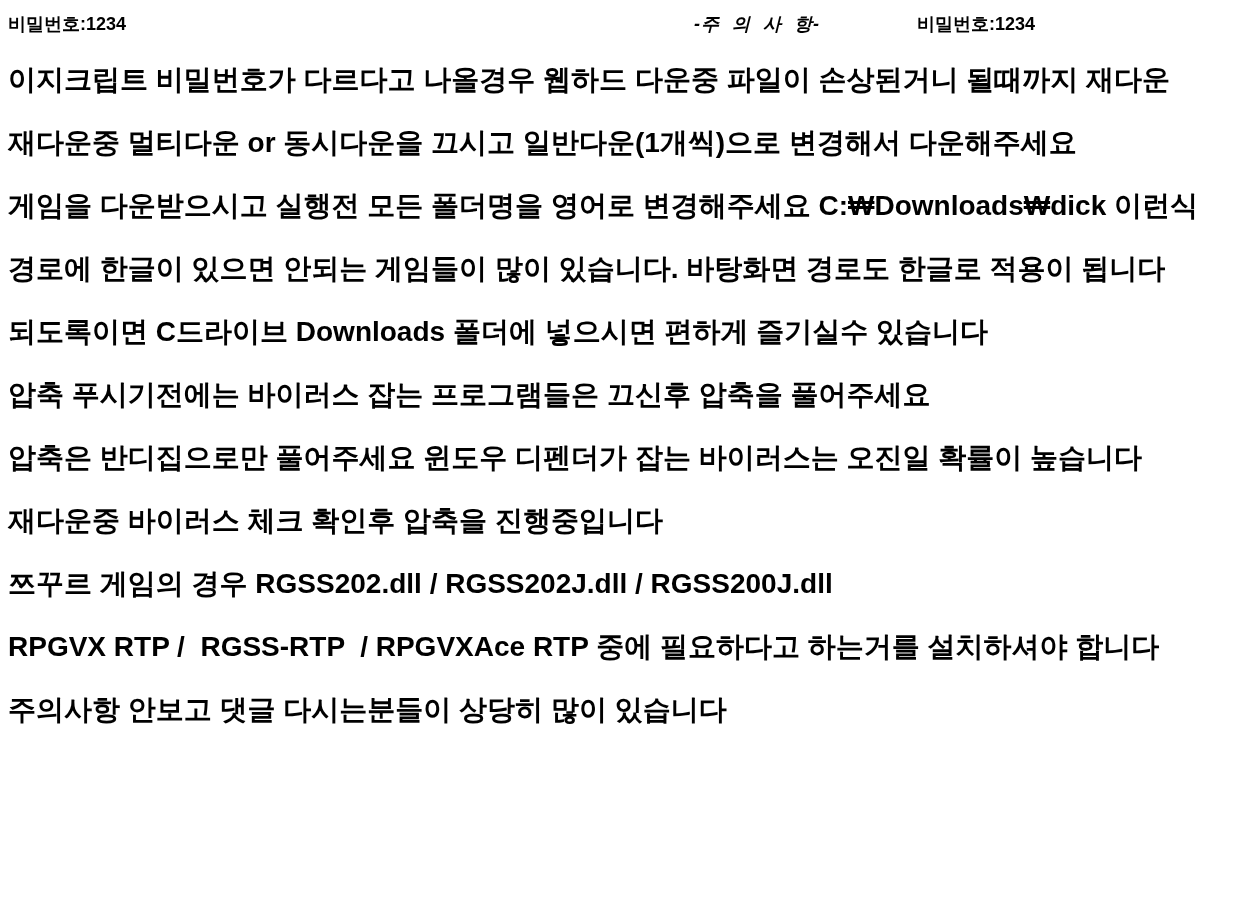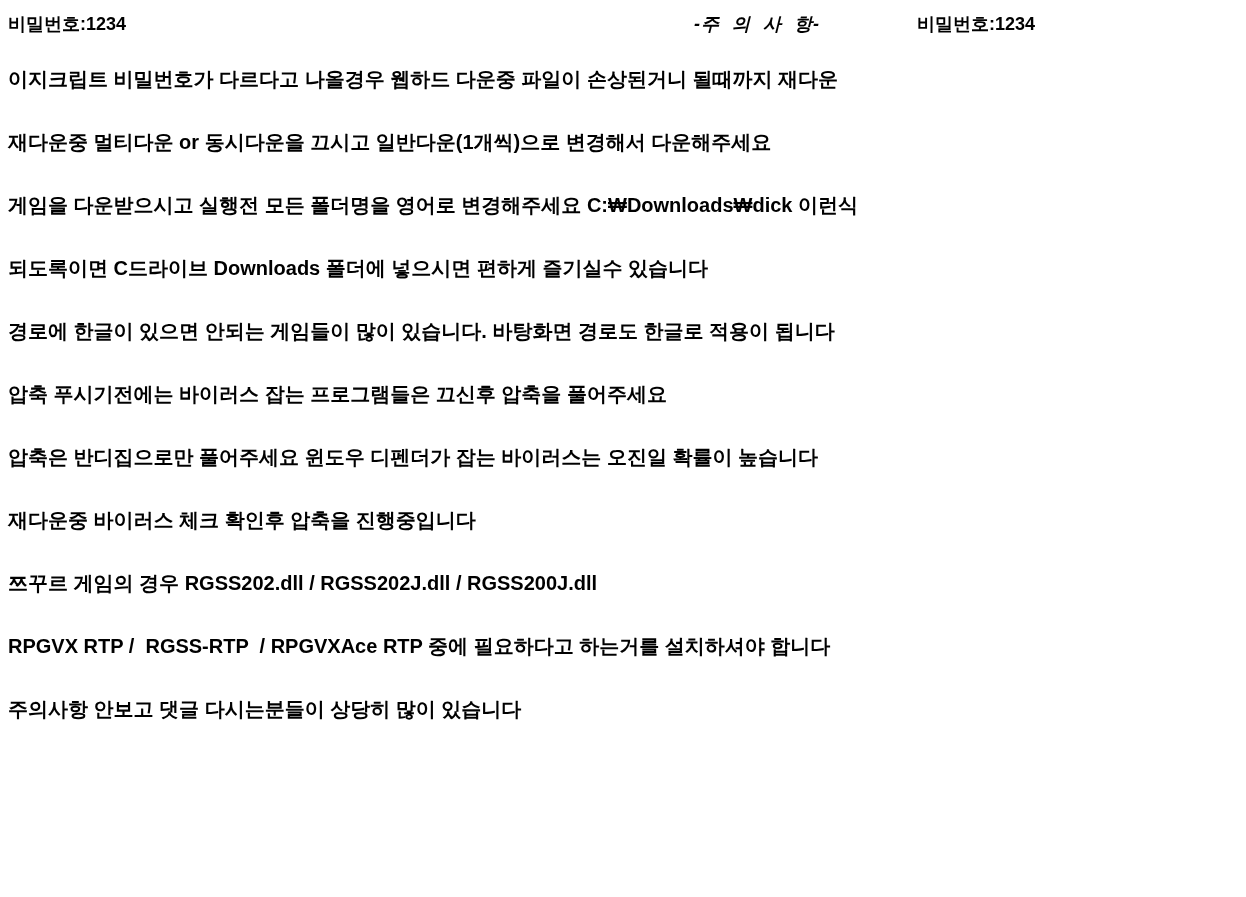--- a/index.html
+++ b/index.html
@@ -46,21 +46,21 @@
     text-align: right;
     padding-right: 205px;
     white-space: pre;
     box-sizing: border-box;
   }
   .body-block {
     margin-top: 22px;
   }
   .para {
     font-weight: bold;
-    font-size: 20px;
+    font-size: 28px;
     line-height: 27px;
     margin: 0 0 36px 0;
     white-space: pre-wrap;
     word-break: keep-all;
   }
   .para.tight {
   }
   .para.last {
     margin-bottom: 16px;
   }
@@ -73,22 +73,22 @@
   <div class="header-row">
     <div class="header-left">비밀번호:1234</div>
     <div class="header-center">-주  의  사  항-</div>
     <div class="header-right">비밀번호:1234</div>
   </div>
 
   <div class="body-block">
     <p class="para">이지크립트 비밀번호가 다르다고 나올경우 웹하드 다운중 파일이 손상된거니 될때까지 재다운</p>
     <p class="para">재다운중 멀티다운 or 동시다운을 끄시고 일반다운(1개씩)으로 변경해서 다운해주세요</p>
     <p class="para">게임을 다운받으시고 실행전 모든 폴더명을 영어로 변경해주세요 C:₩Downloads₩dick 이런식</p>
+    <p class="para">경로에 한글이 있으면 안되는 게임들이 많이 있습니다. 바탕화면 경로도 한글로 적용이 됩니다</p>
     <p class="para">되도록이면 C드라이브 Downloads 폴더에 넣으시면 편하게 즐기실수 있습니다</p>
-    <p class="para">경로에 한글이 있으면 안되는 게임들이 많이 있습니다. 바탕화면 경로도 한글로 적용이 됩니다</p>
     <p class="para">압축 푸시기전에는 바이러스 잡는 프로그램들은 끄신후 압축을 풀어주세요</p>
     <p class="para">압축은 반디집으로만 풀어주세요 윈도우 디펜더가 잡는 바이러스는 오진일 확률이 높습니다</p>
     <p class="para">재다운중 바이러스 체크 확인후 압축을 진행중입니다</p>
     <p class="para tight">쯔꾸르 게임의 경우 RGSS202.dll / RGSS202J.dll / RGSS200J.dll</p>
     <p class="para">RPGVX RTP /  RGSS-RTP  / RPGVXAce RTP 중에 필요하다고 하는거를 설치하셔야 합니다</p>
     <p class="para last">주의사항 안보고 댓글 다시는분들이 상당히 많이 있습니다</p>
   </div>
 
 </div>
 

